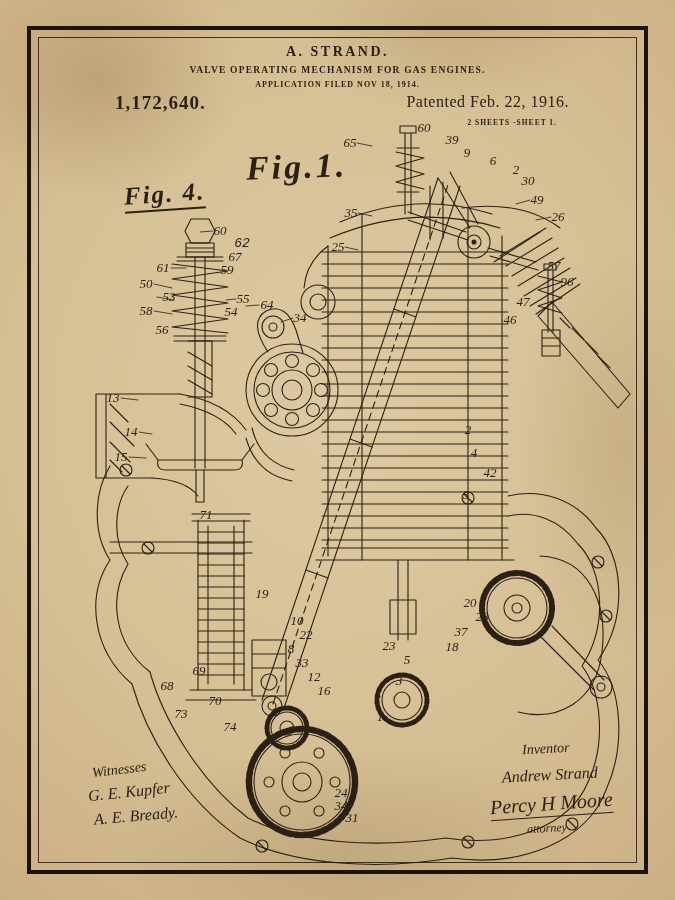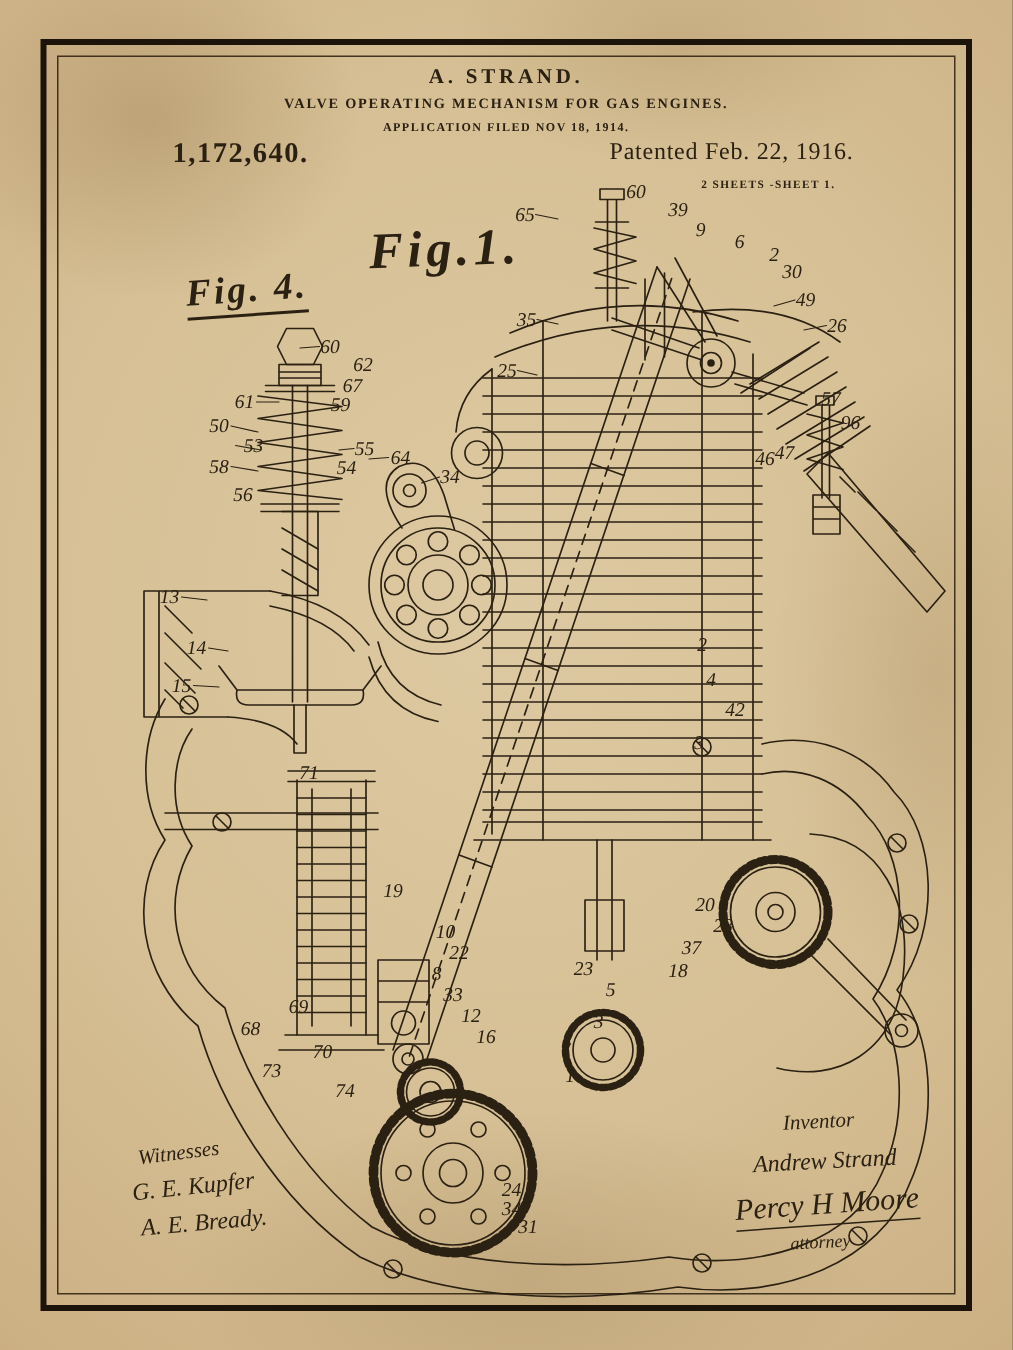--- a/index.html
+++ b/index.html
@@ -217,23 +217,23 @@
       <span class="num" style="left: 493px; top: 161px;">6</span>
       <span class="num" style="left: 516px; top: 170px;">2</span>
       <span class="num" style="left: 528px; top: 181px;">30</span>
       <span class="num" style="left: 537px; top: 200px;">49</span>
       <span class="num" style="left: 558px; top: 217px;">26</span>
       <span class="num" style="left: 351px; top: 213px;">35</span>
       <span class="num" style="left: 338px; top: 247px;">25</span>
       <span class="num" style="left: 554px; top: 266px;">57</span>
       <span class="num" style="left: 567px; top: 282px;">96</span>
       <span class="num" style="left: 523px; top: 302px;">47</span>
-      <span class="num" style="left: 510px; top: 306px;">46</span>
+      <span class="num" style="left: 510px; top: 320px;">46</span>
       <span class="num" style="left: 220px; top: 231px;">60</span>
-      <span class="num" style="left: 242px; top: 243px;">62</span>
+      <span class="num" style="left: 242px; top: 243px; font-family: Liberation Mono, monospace;">62</span>
       <span class="num" style="left: 235px; top: 257px;">67</span>
       <span class="num" style="left: 227px; top: 270px;">59</span>
       <span class="num" style="left: 163px; top: 268px;">61</span>
       <span class="num" style="left: 146px; top: 284px;">50</span>
       <span class="num" style="left: 149px; top: 297px; margin-left: 20px;">53</span>
       <span class="num" style="left: 146px; top: 311px;">58</span>
       <span class="num" style="left: 243px; top: 299px;">55</span>
       <span class="num" style="left: 231px; top: 312px;">54</span>
       <span class="num" style="left: 267px; top: 305px;">64</span>
       <span class="num" style="left: 162px; top: 330px;">56</span>

